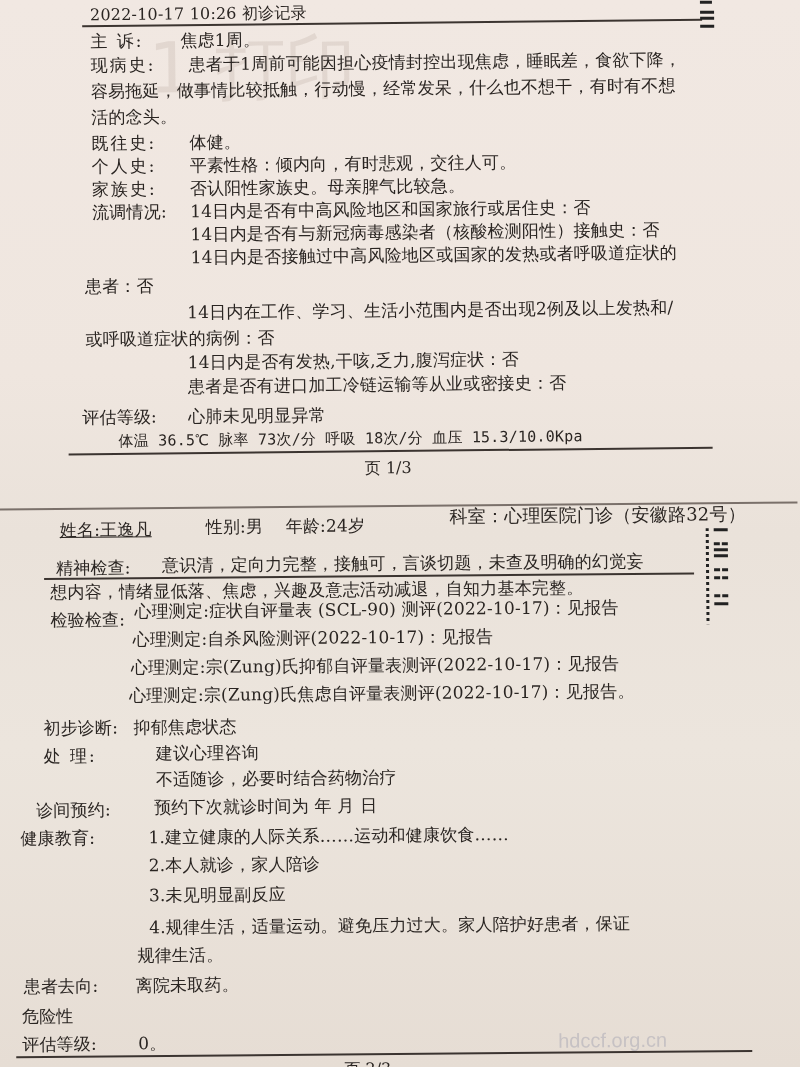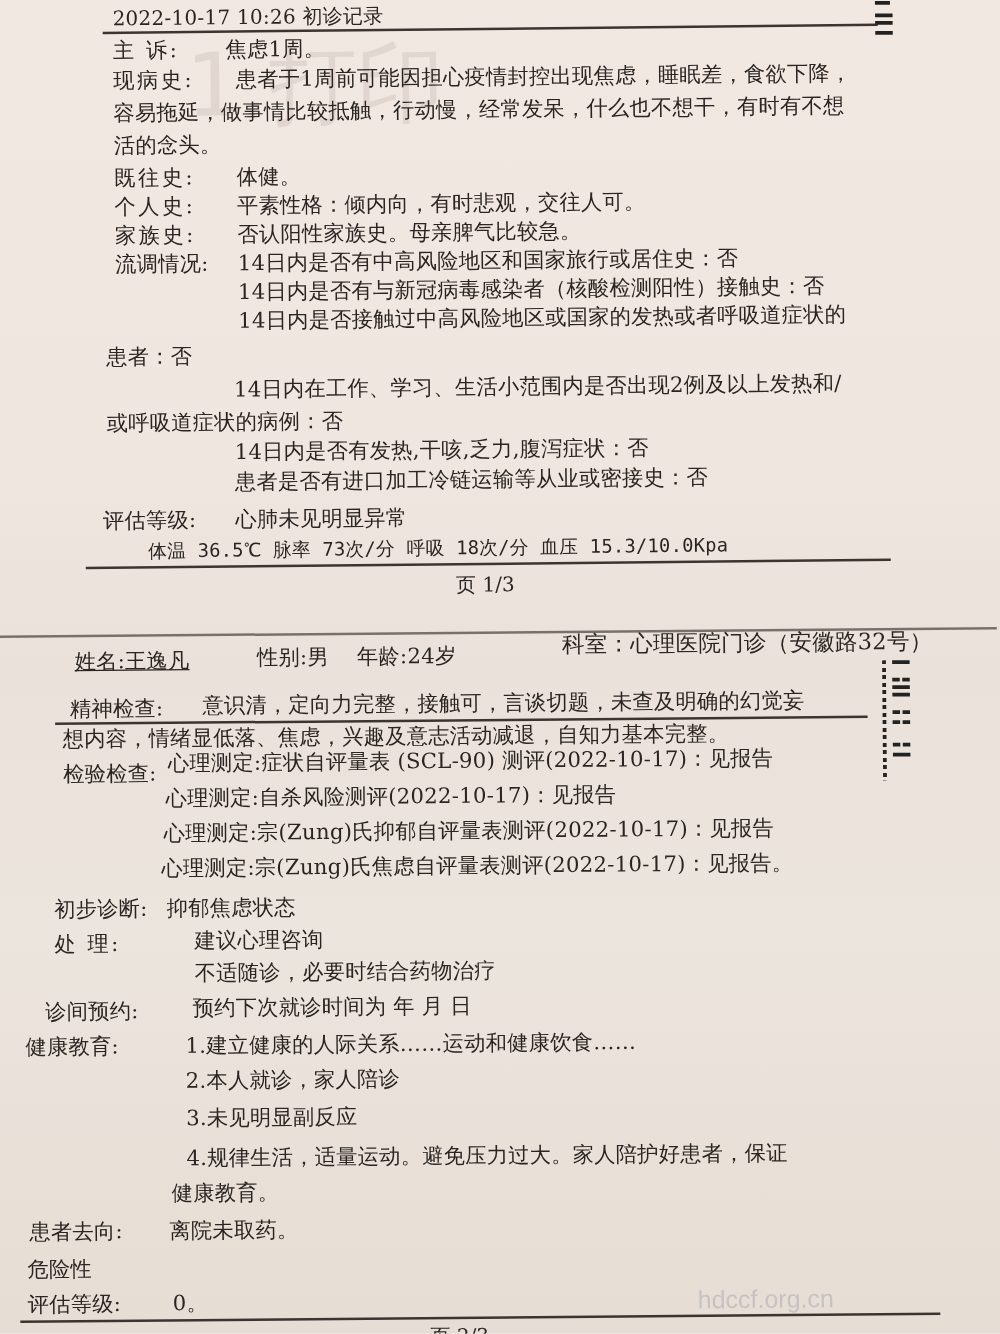--- a/index.html
+++ b/index.html
@@ -124,21 +124,21 @@
   <div class="t" style="left:156px; top:272px;">不适随诊，必要时结合药物治疗</div>
 
   <div class="t" style="left:36px; top:302px;">诊间预约:</div>
   <div class="t" style="left:154px; top:300px;">预约下次就诊时间为 年 月 日</div>
 
   <div class="t" style="left:20px; top:330px;">健康教育:</div>
   <div class="t" style="left:148px; top:330px;">1.建立健康的人际关系……运动和健康饮食……</div>
   <div class="t" style="left:148px; top:358px;">2.本人就诊，家人陪诊</div>
   <div class="t" style="left:148px; top:388px;">3.未见明显副反应</div>
   <div class="t" style="left:148px; top:420px;">4.规律生活，适量运动。避免压力过大。家人陪护好患者，保证</div>
-  <div class="t" style="left:136px; top:448px;">健康教育。</div>
+  <div class="t" style="left:136px; top:448px;">规律生活。</div>
 
   <div class="t" style="left:22px; top:478px;">患者去向:</div>
   <div class="t" style="left:134px; top:478px;">离院未取药。</div>
 
   <div class="t" style="left:20px; top:508px;">危险性</div>
   <div class="t" style="left:20px; top:536px;">评估等级:</div>
   <div class="t" style="left:136px; top:536px;">0。</div>
 
   <div class="site-watermark" style="left:556px; top:536px;">hdccf.org.cn</div>
   <div class="hr" style="left:14px; top:558px; width:736px;"></div>

